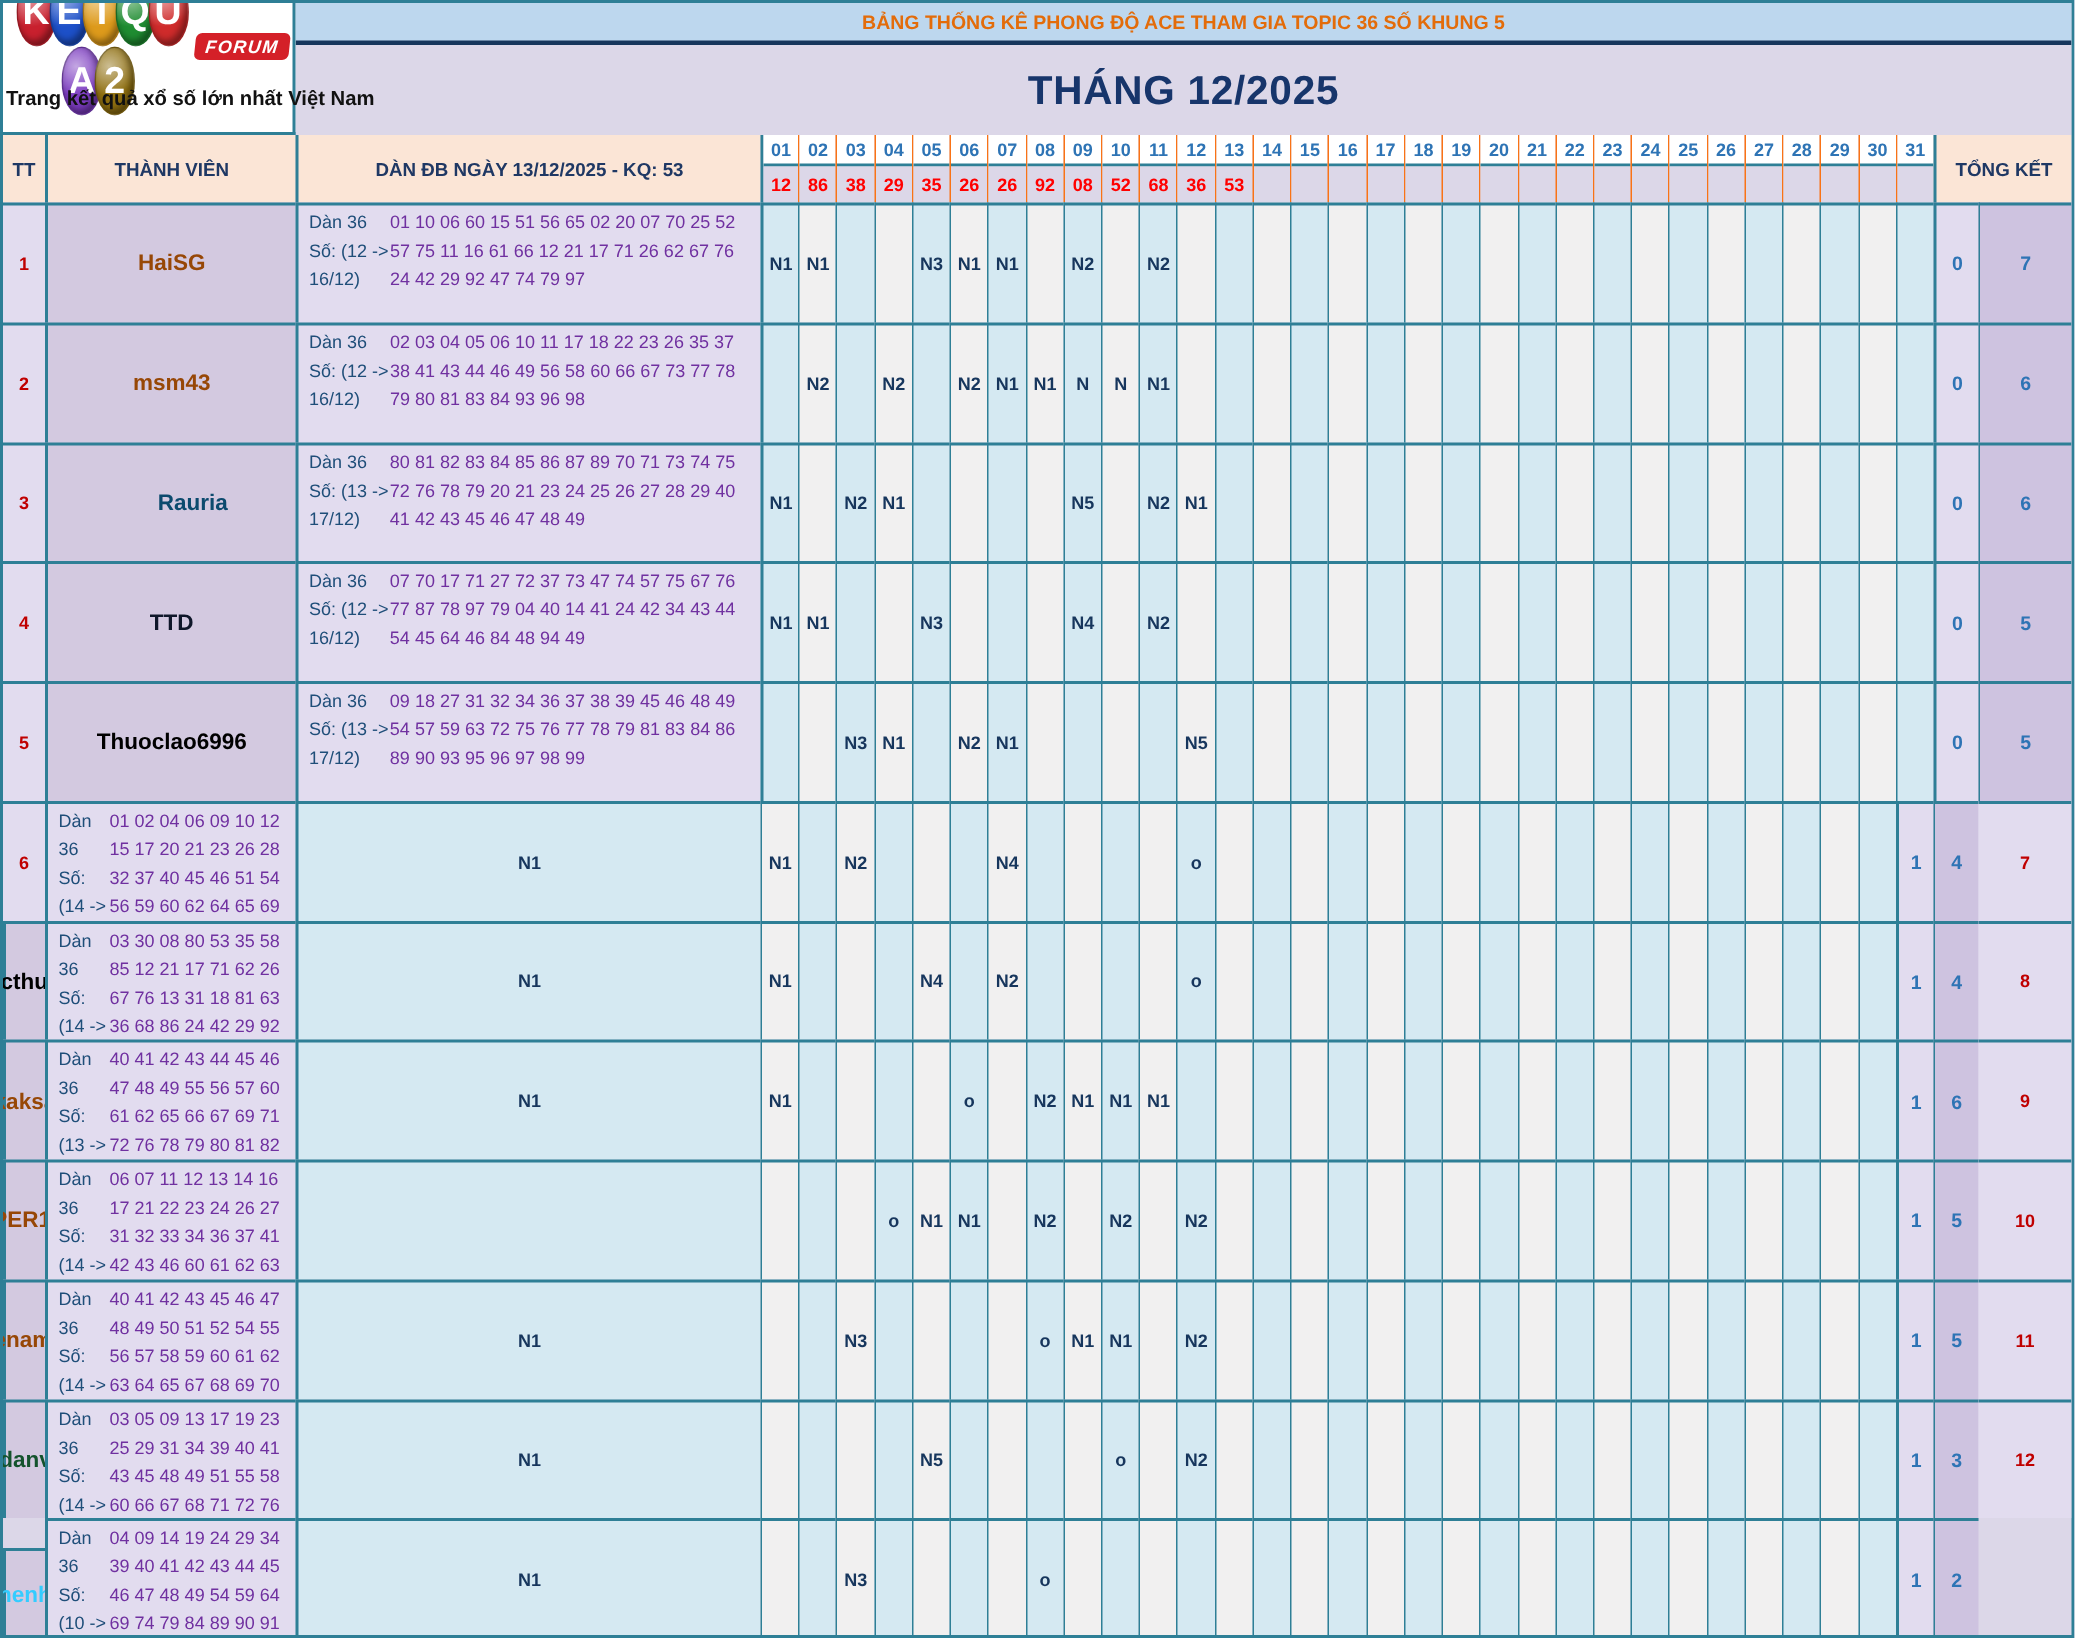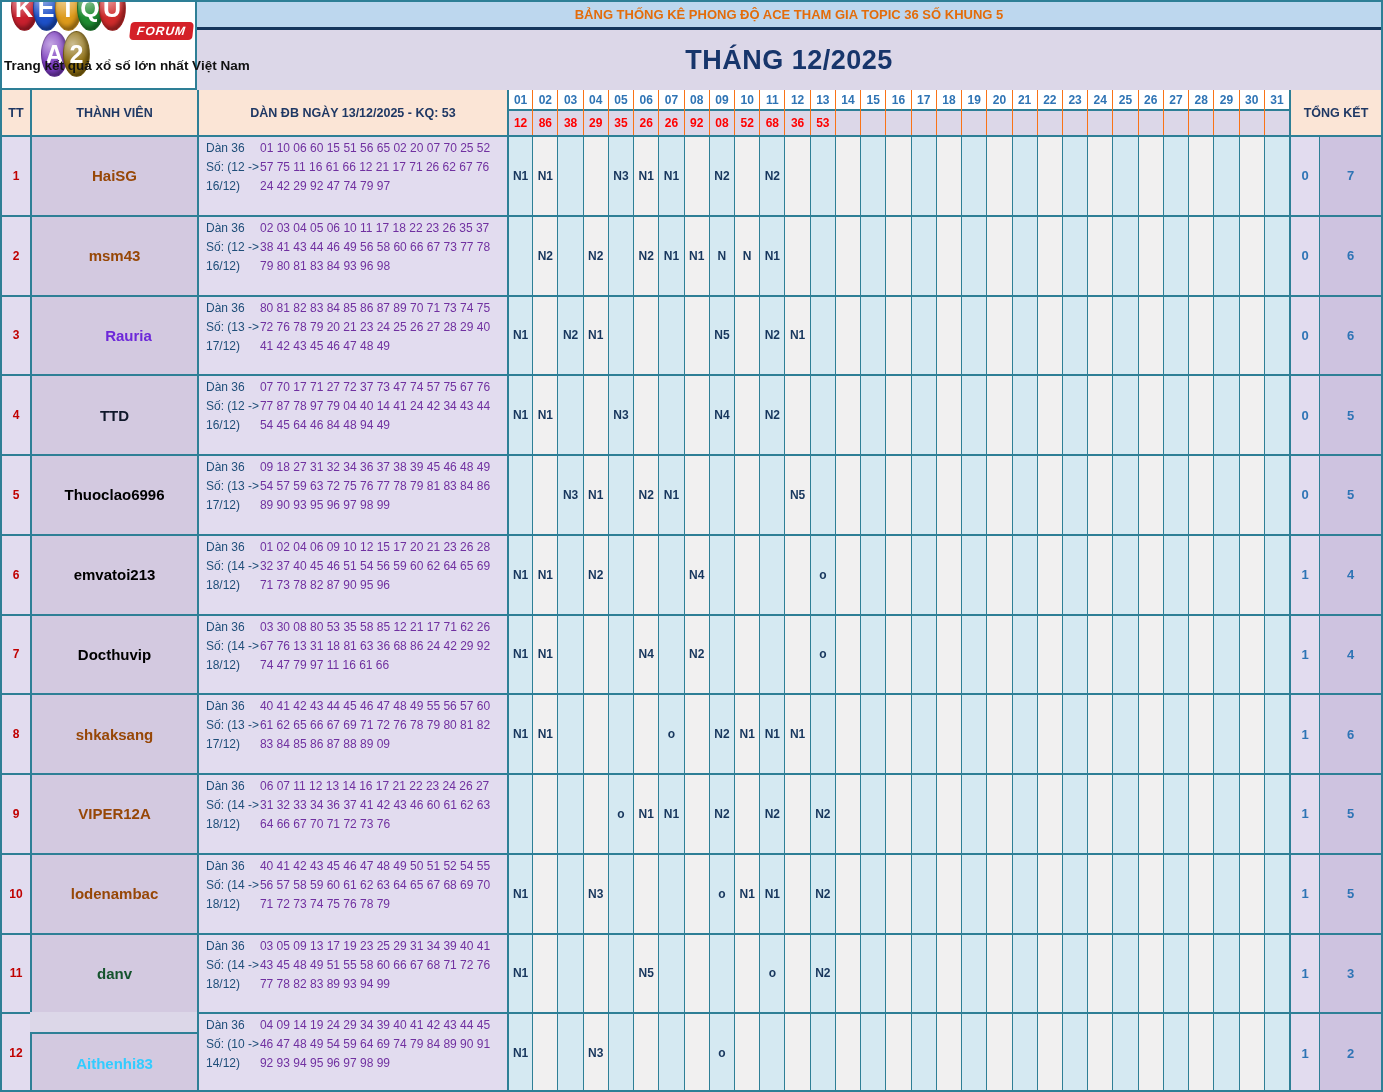--- a/index.html
+++ b/index.html
@@ -273,21 +273,21 @@
       <div class="bc mark blue"></div>
       <div class="bc mark grey"></div>
       <div class="bc mark blue"></div>
       <div class="bc mark grey"></div>
       <div class="bc mark blue"></div>
       <div class="bc mark grey"></div>
       <div class="bc mark blue"></div>
       <div class="bc tot-a">0</div>
       <div class="bc tot-b">6</div>
       <div class="bc tt">3</div>
-      <div class="bc mem" style="color: #6d28d9; padding-left: 28px;">Rauria</div>
+      <div class="bc mem" style="color: #0c4a6e; padding-left: 28px;">Rauria</div>
       <div class="bc dan">
         <div class="dan-title">Dàn 36 Số: (13 -&gt; 17/12)</div>
         <div class="dan-nums">80 81 82 83 84 85 86 87 89 70 71 73 74 75 72 76 78 79 20 21 23 24 25 26 27 28 29 40 41 42 43 45 46 47 48 49</div>
       </div>
       <div class="bc mark blue first-day">N1</div>
       <div class="bc mark grey"></div>
       <div class="bc mark blue">N2</div>
       <div class="bc mark grey">N1</div>
       <div class="bc mark blue"></div>
       <div class="bc mark grey"></div>
@@ -390,21 +390,20 @@
       <div class="bc mark blue"></div>
       <div class="bc mark grey"></div>
       <div class="bc mark blue"></div>
       <div class="bc mark grey"></div>
       <div class="bc mark blue"></div>
       <div class="bc mark grey"></div>
       <div class="bc mark blue"></div>
       <div class="bc tot-a">0</div>
       <div class="bc tot-b">5</div>
       <div class="bc tt">6</div>
-      <div class="bc mem" style="color: rgb(0, 0, 0);">emvatoi213</div>
       <div class="bc dan">
         <div class="dan-title">Dàn 36 Số: (14 -&gt; 18/12)</div>
         <div class="dan-nums">01 02 04 06 09 10 12 15 17 20 21 23 26 28 32 37 40 45 46 51 54 56 59 60 62 64 65 69 71 73 78 82 87 90 95 96</div>
       </div>
       <div class="bc mark blue first-day">N1</div>
       <div class="bc mark grey">N1</div>
       <div class="bc mark blue"></div>
       <div class="bc mark grey">N2</div>
       <div class="bc mark blue"></div>
       <div class="bc mark grey"></div>

